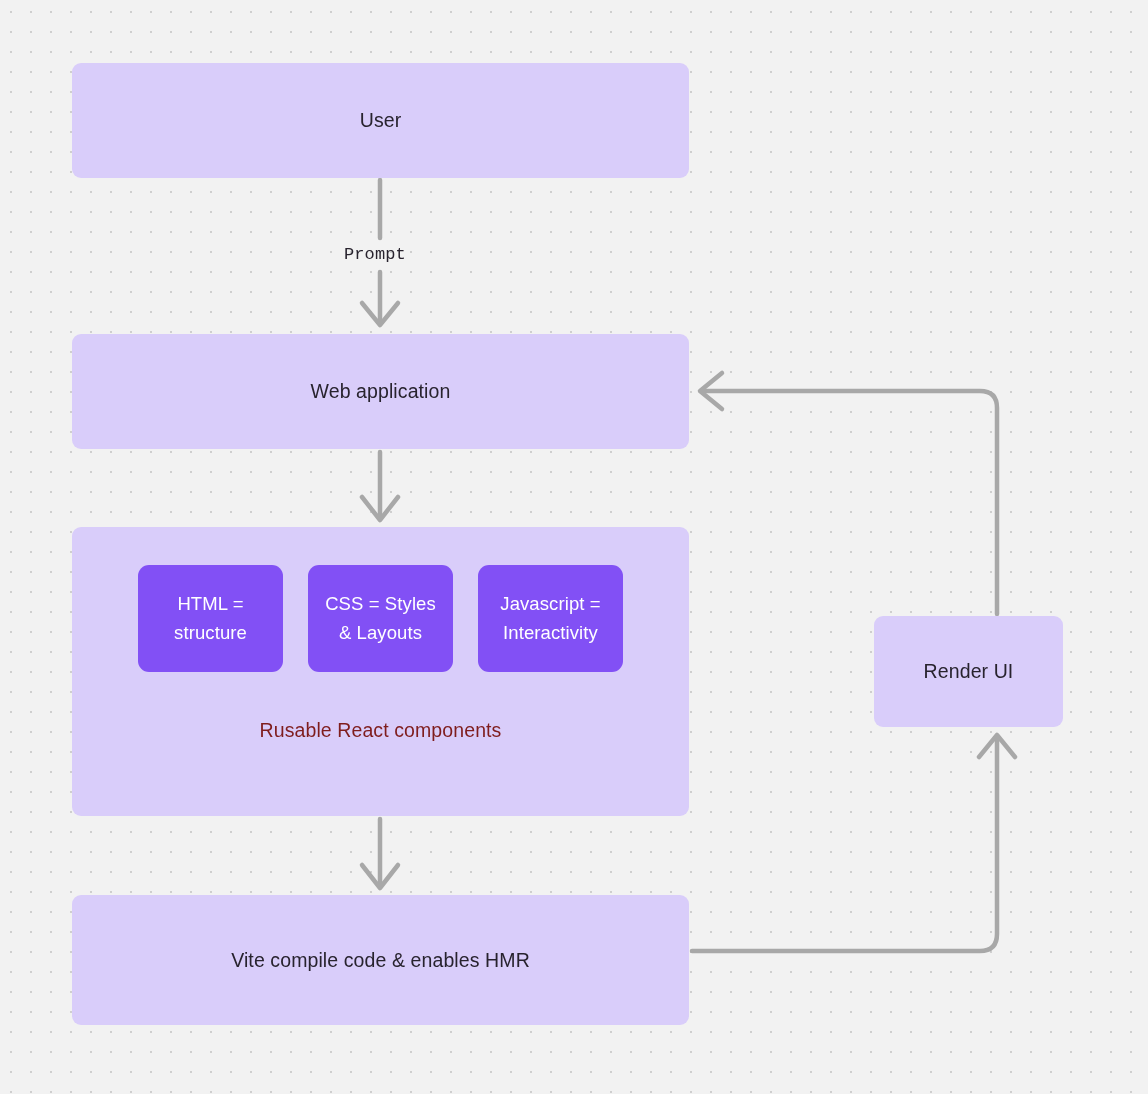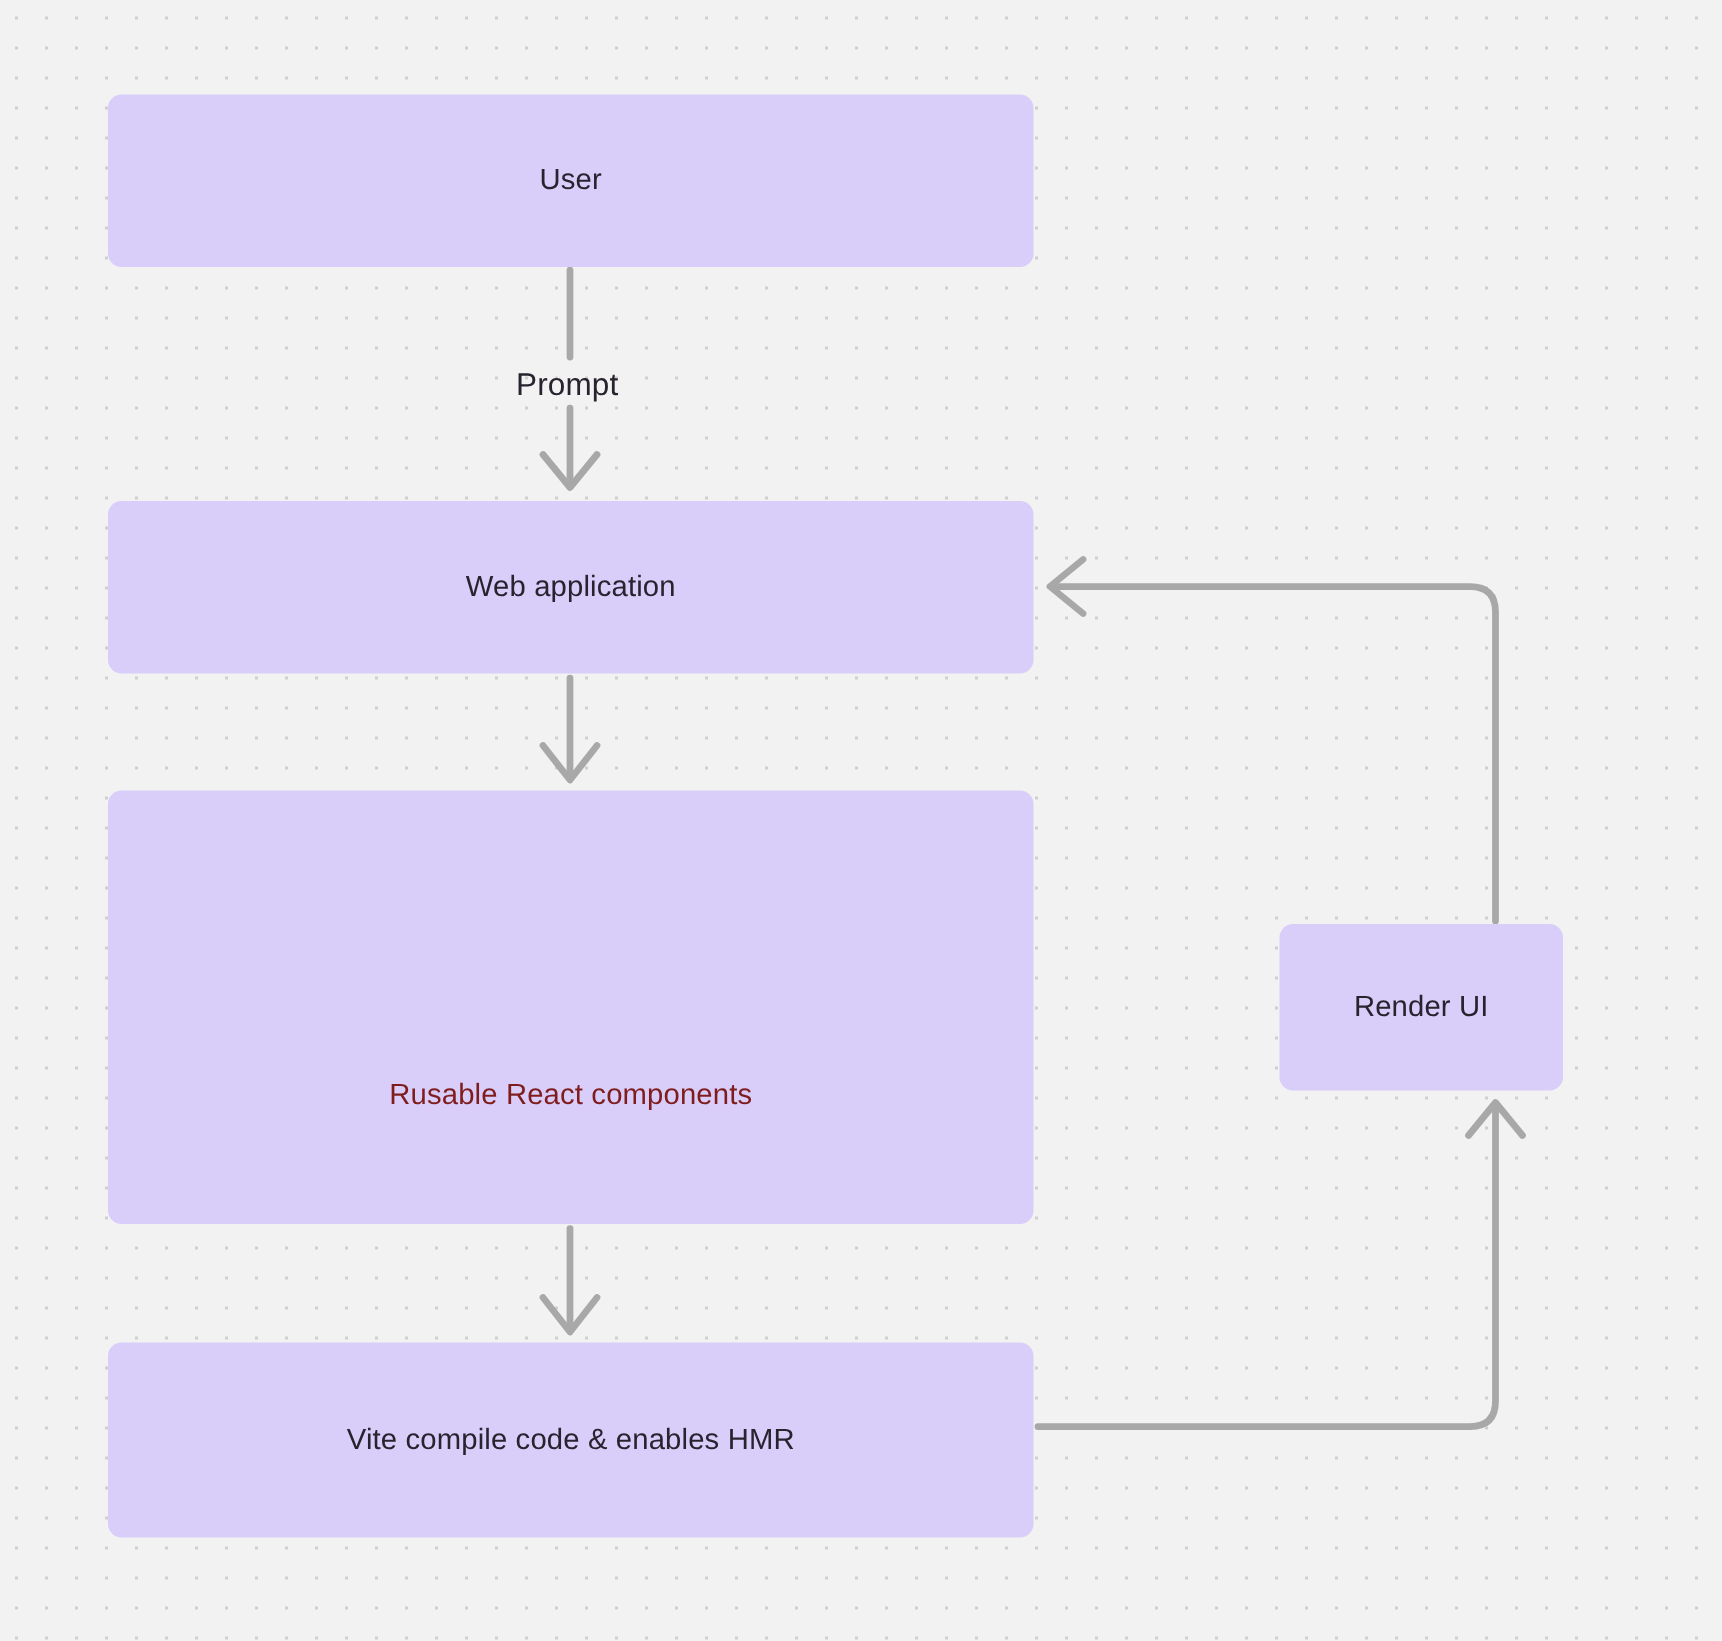--- a/index.html
+++ b/index.html
@@ -78,21 +78,21 @@
   }
 
   #node-vite {
     left: 72px;
     top: 895px;
     width: 617px;
     height: 130px;
   }
 
   #node-render {
-    left: 853px;
+    left: 874px;
     top: 616px;
     width: 189px;
     height: 111px;
   }
 
   
   .chip-row {
     position: absolute;
     left: 0;
     top: 38px;
@@ -128,25 +128,26 @@
     width: 617px;
     text-align: center;
     font-size: 19.5px;
     color: #7f1d1d;
     letter-spacing: 0.1px;
   }
 
   
   .edge-label {
     position: absolute;
-    font-size: 21px;
+    font-size: 17px;
     color: #28232e;
     background: transparent;
     letter-spacing: 0.1px;
     white-space: nowrap;
+    font-family: Liberation Mono, monospace;
   }
 
   #label-prompt {
     left: 344px;
     top: 245px;
   }
 </style>
 </head>
 <body>
 
@@ -183,20 +184,35 @@
 
   <div class="node" id="node-user">
     <span class="node-label">User</span>
   </div>
 
   <div class="node" id="node-webapp">
     <span class="node-label">Web application</span>
   </div>
 
   <div class="node" id="node-components">
+    <div class="chip-row">
+
+      <div class="chip">
+        <span class="chip-label"><span>HTML =</span><br><span>structure</span></span>
+      </div>
+
+      <div class="chip">
+        <span class="chip-label"><span>CSS = Styles</span><br><span>&amp; Layouts</span></span>
+      </div>
+
+      <div class="chip">
+        <span class="chip-label"><span>Javascript =</span><br><span>Interactivity</span></span>
+      </div>
+
+    </div>
     <div class="container-caption">Rusable React components</div>
   </div>
 
   <div class="node" id="node-vite">
     <span class="node-label">Vite compile code &amp; enables HMR</span>
   </div>
 
   <div class="node" id="node-render">
     <span class="node-label">Render UI</span>
   </div>

